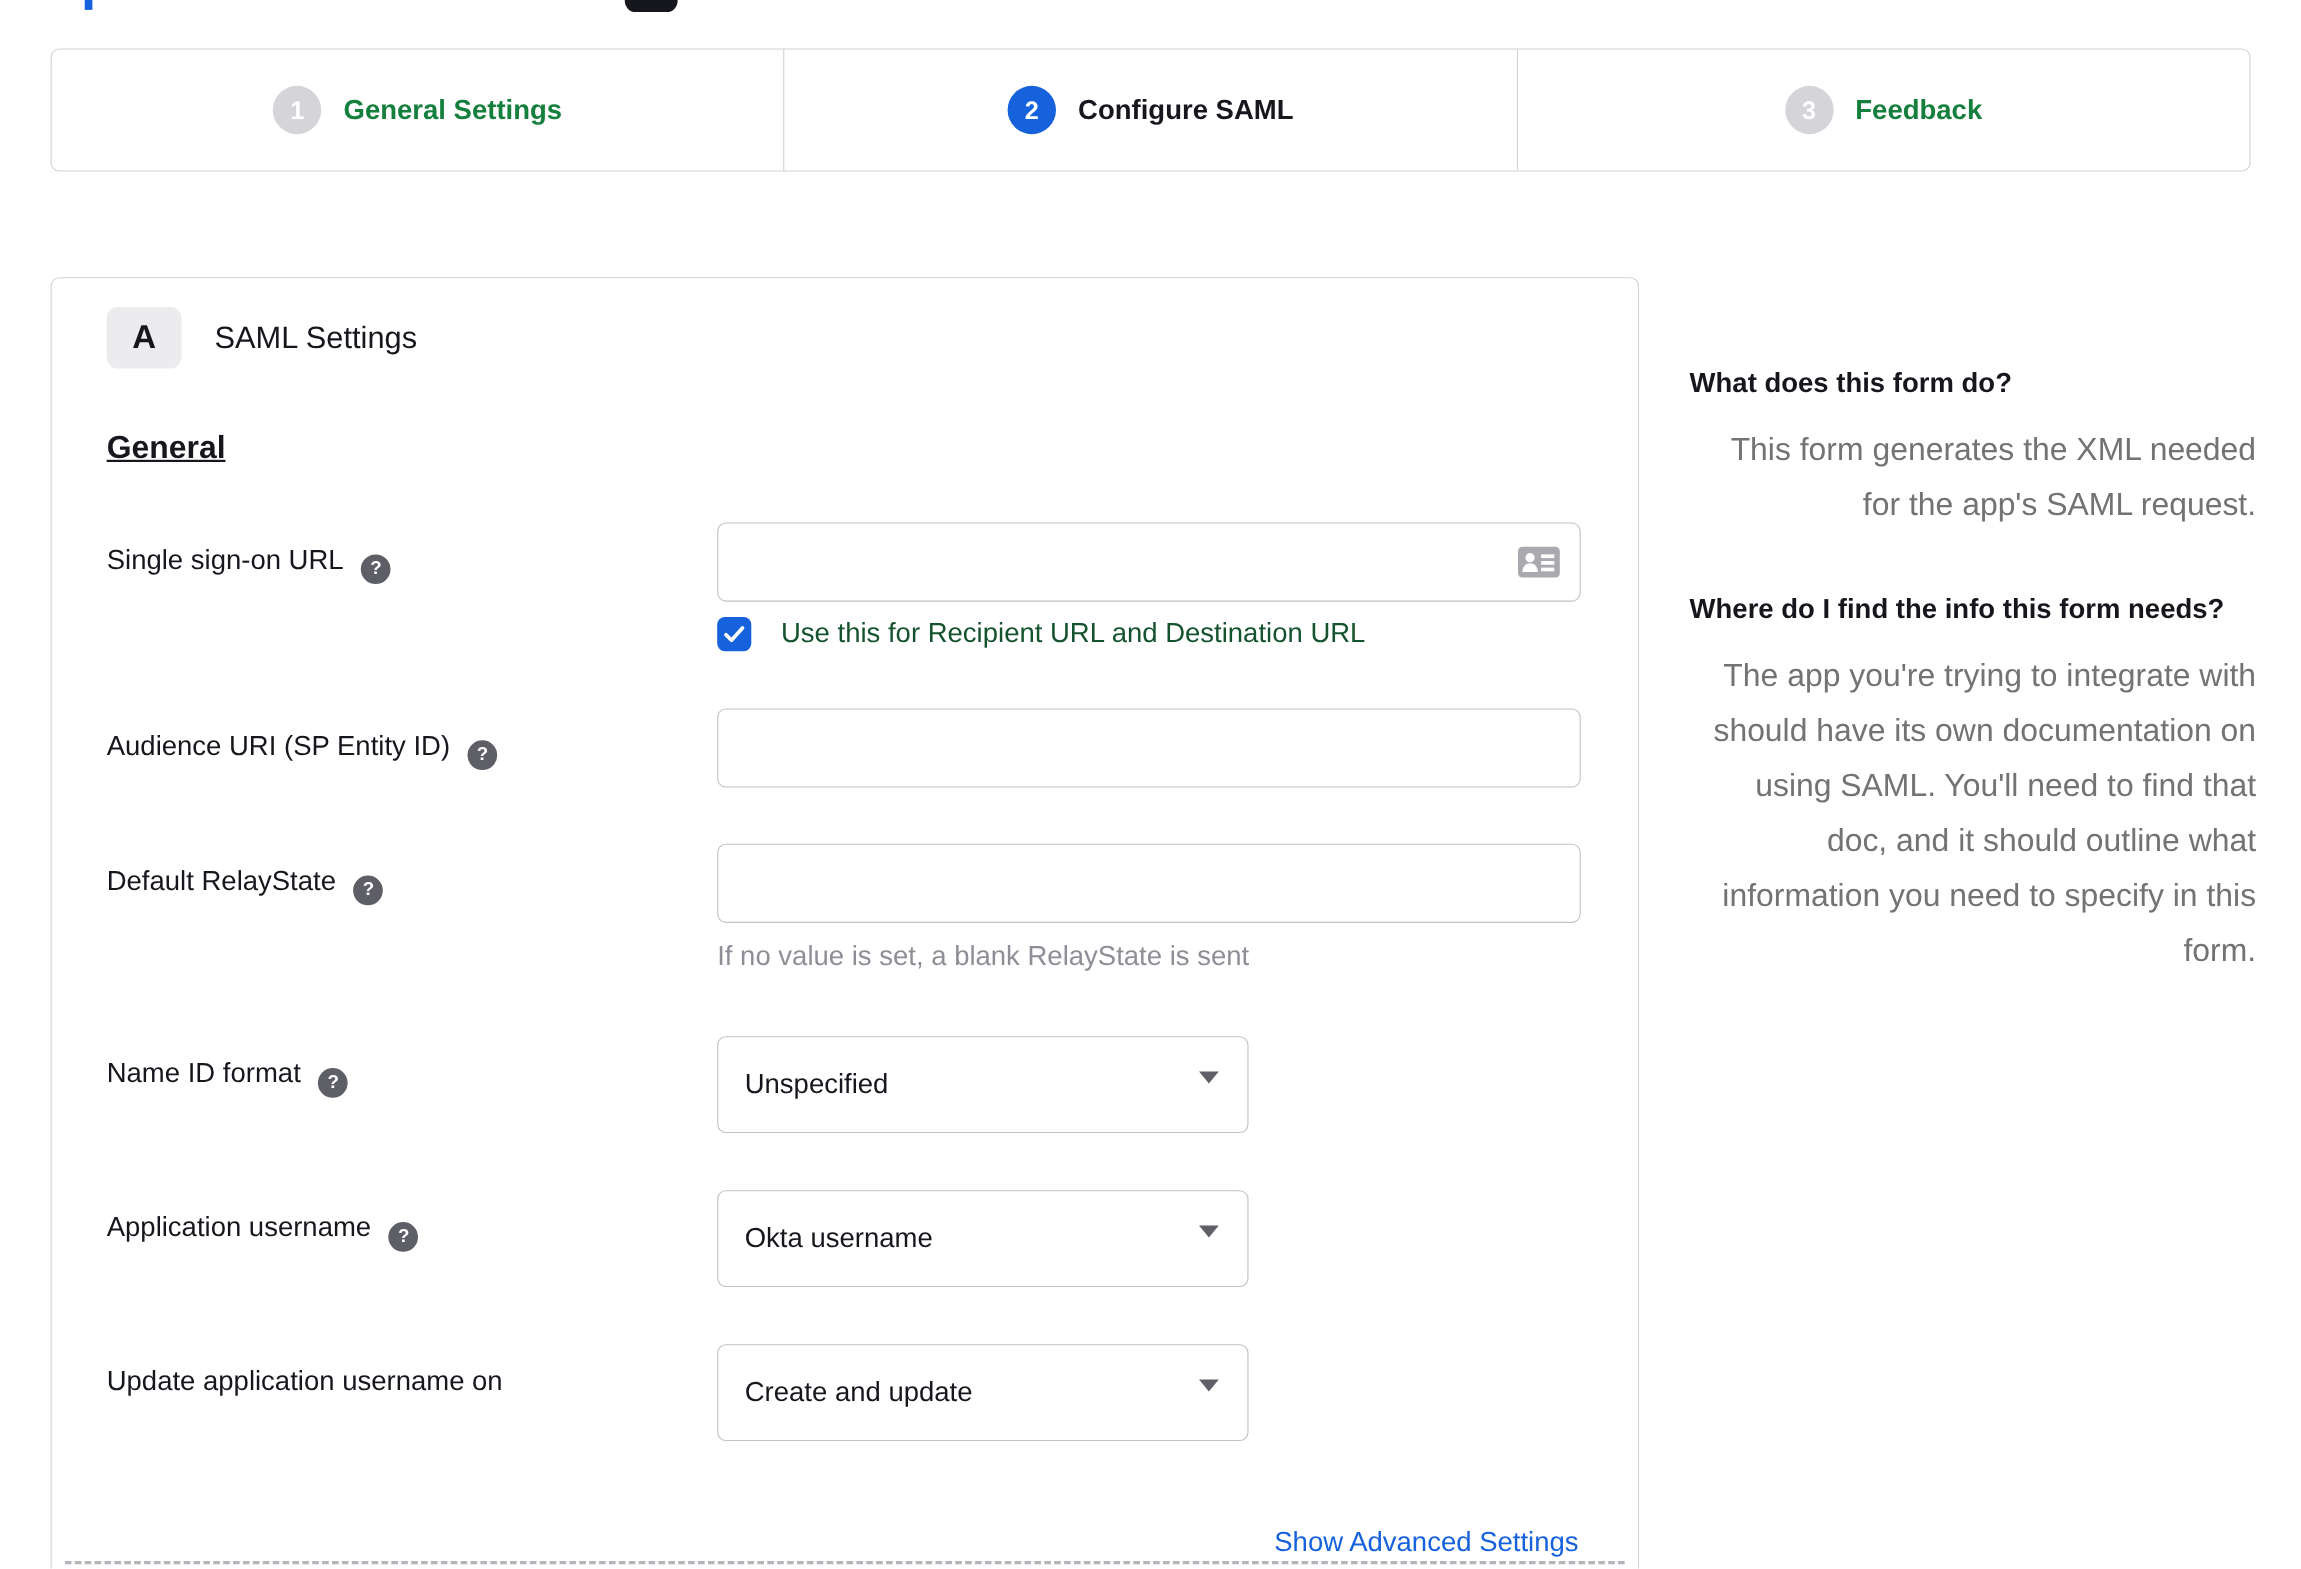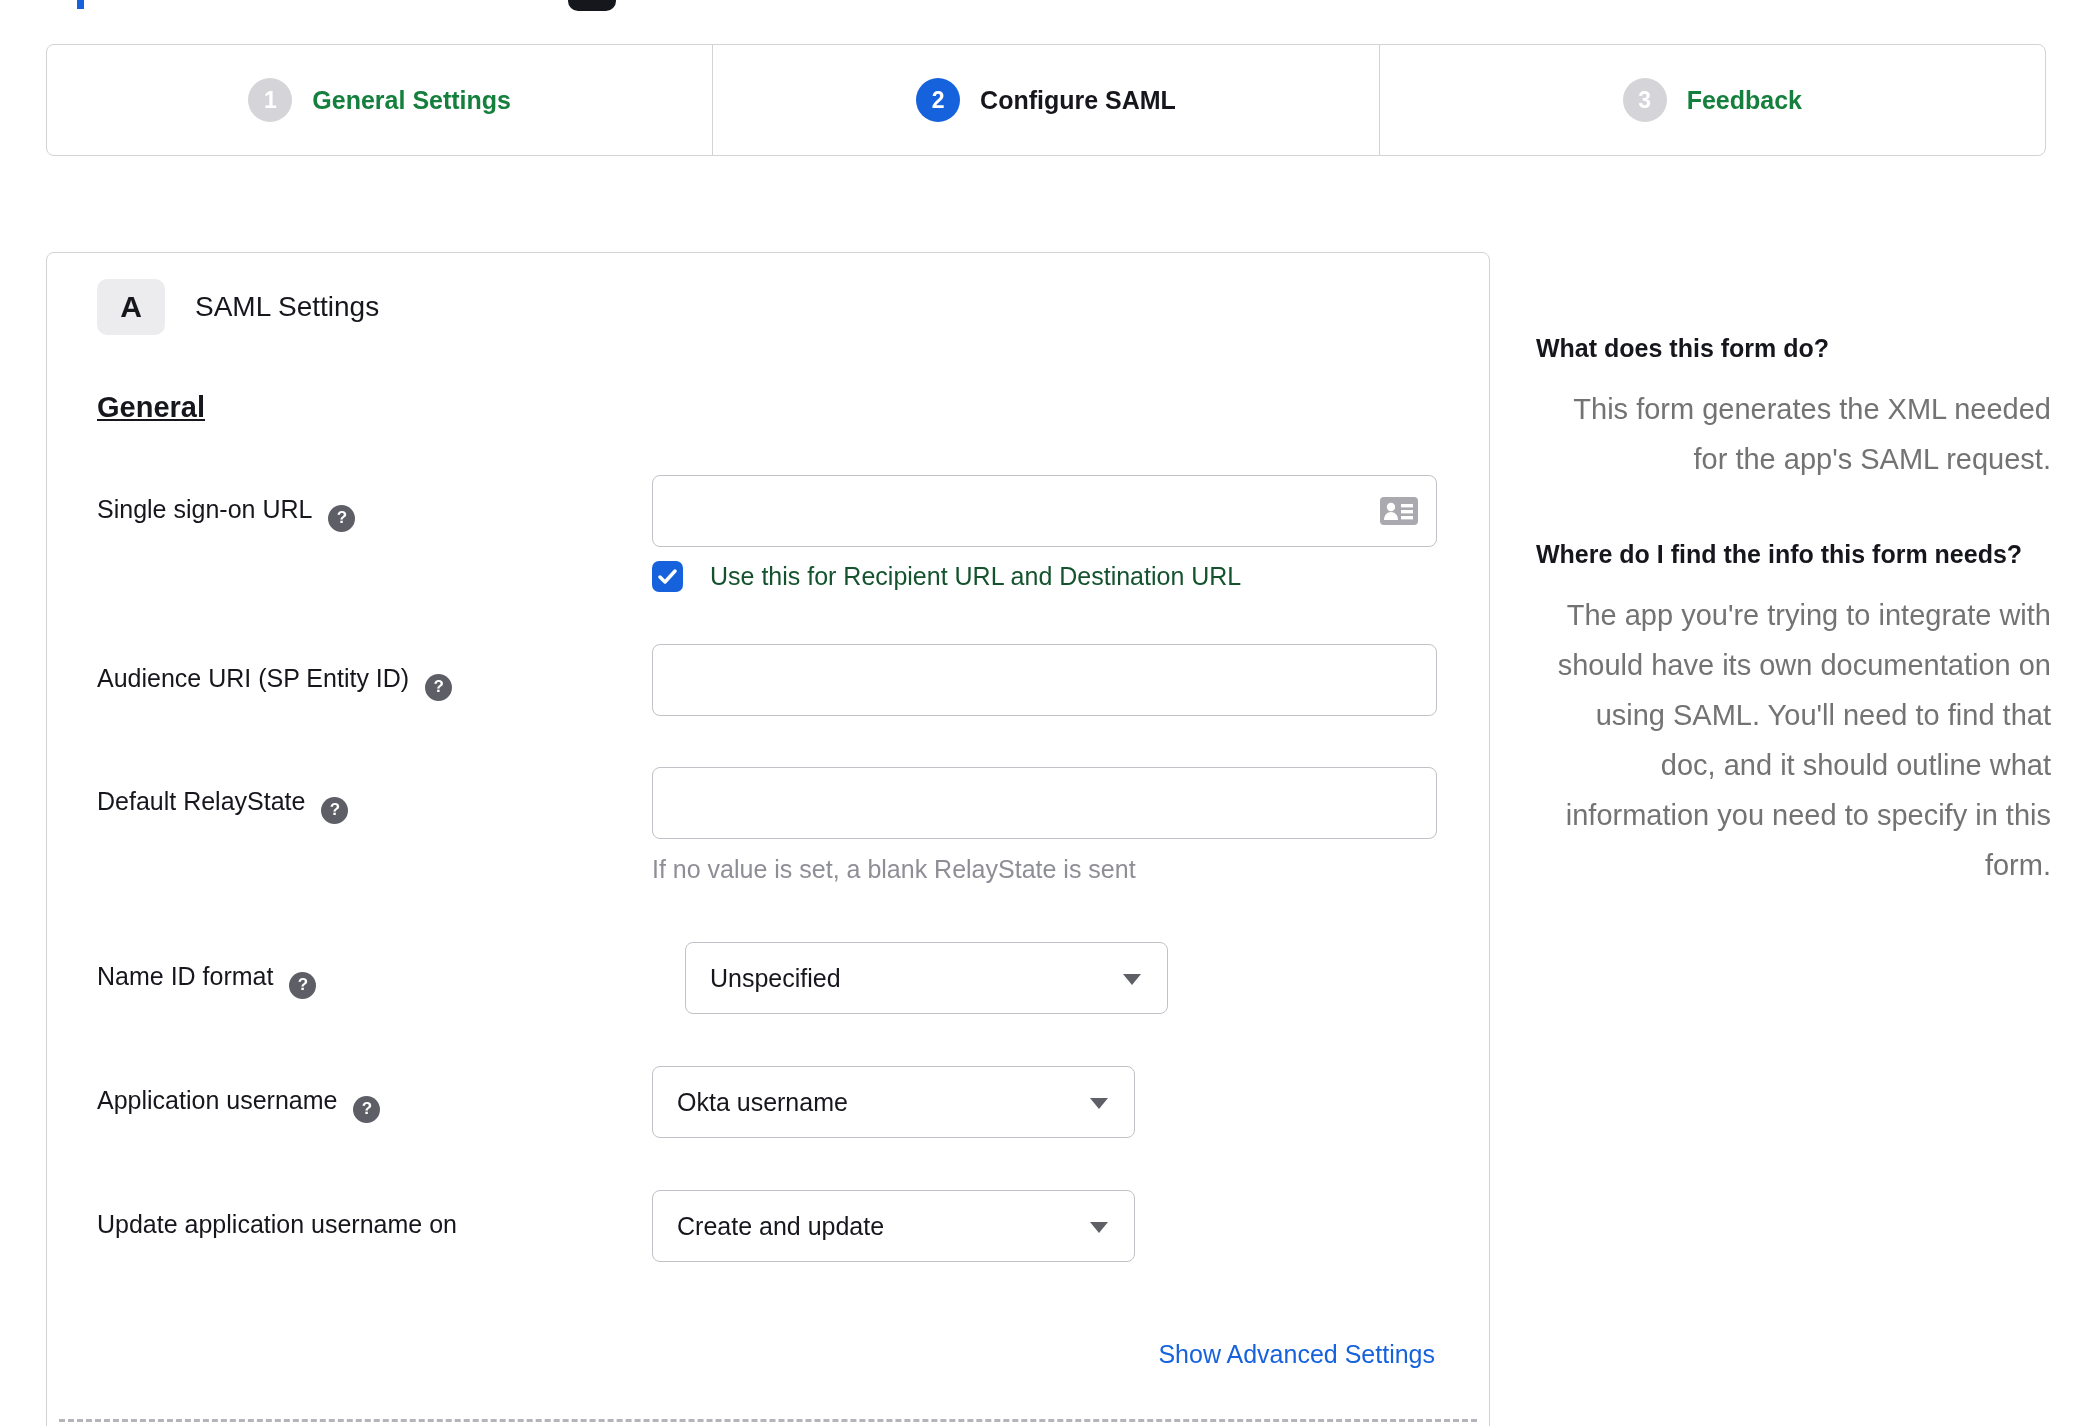--- a/index.html
+++ b/index.html
@@ -57,21 +57,21 @@
   }
   .panel-title { font-size: 28px; font-weight: normal; }
 
   .section-heading { margin-top: 56px; font-size: 29px; font-weight: bold; text-decoration: underline; }
 
   
   .form-row { display: grid; grid-template-columns: 555px 1fr; }
   .row-1 { margin-top: 51px; }
   .row-2 { margin-top: 52px; }
   .row-3 { margin-top: 51px; }
-  .row-4 { margin-top: 58px; gap: 33px; }
+  .row-4 { margin-top: 58px; }
   .row-5 { margin-top: 52px; }
   .row-6 { margin-top: 52px; }
 
   .label-cell { padding-top: 20px; font-size: 25px; color: #16161d; }
   .help-dot {
     display: inline-flex; width: 27px; height: 27px; border-radius: 50%;
     background: #5e5e66; color: #fff; font-size: 17px; font-weight: bold;
     align-items: center; justify-content: center;
     margin-left: 16px; vertical-align: -5px; cursor: pointer;
   }
@@ -88,21 +88,21 @@
   .checkbox {
     width: 31px; height: 31px; border-radius: 7px; background: #1662dd;
     display: flex; align-items: center; justify-content: center;
     cursor: pointer; flex: none;
   }
   .checkbox-label { margin-left: 27px; font-size: 25px; color: #14532d; }
 
   .helper-text { margin-top: 16px; font-size: 25px; color: #8e8e96; }
 
   .select {
-    position: relative; width: 483px; height: 72px;
+    position: relative; width: 483px; height: 88px;
     border: 1px solid #c1c1c7; border-radius: 8px; background: #fff;
     display: flex; align-items: center; padding-left: 24px;
     font-size: 25px; color: #16161d; cursor: pointer;
   }
   .select-caret {
     position: absolute; right: 26px; top: 31px;
     width: 0; height: 0;
     border-left: 9px solid transparent; border-right: 9px solid transparent;
     border-top: 11px solid #5f5f67;
   }

